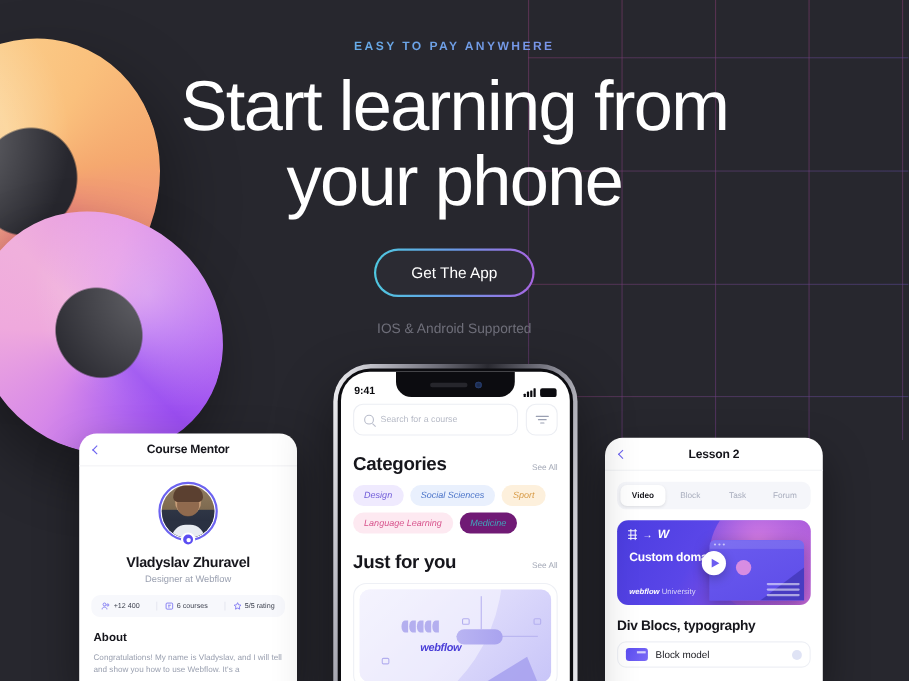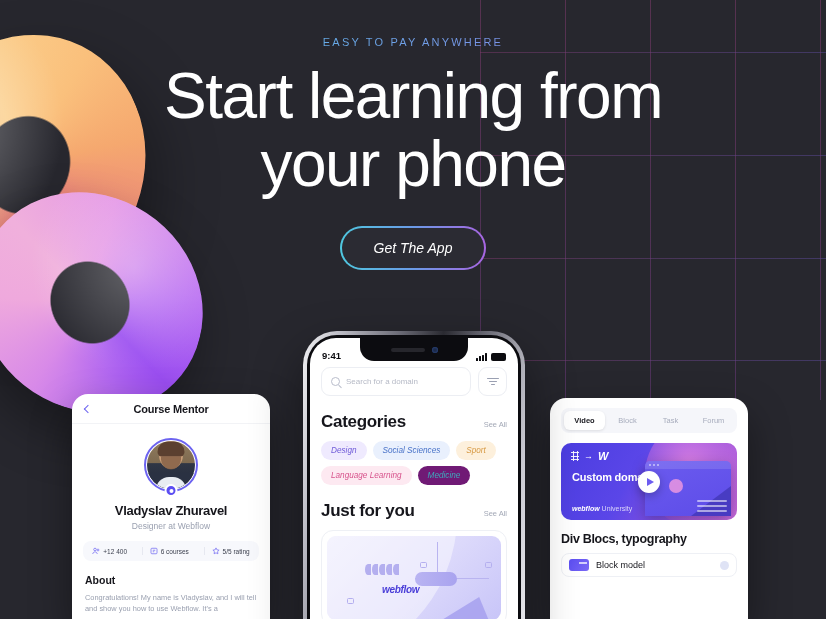--- a/index.html
+++ b/index.html
@@ -45,29 +45,29 @@
     box-shadow: 0 24px 50px rgba(0,0,0,.35);
   }
   .torus-pink::after {
     content:""; position:absolute; inset:0; border-radius:50%;
     background: radial-gradient(ellipse at 65% 28%, rgba(255,255,255,.28), rgba(255,255,255,0) 50%);
   }
 
   
   .hero { position: absolute; left: 0; top: 0; width: 826px; text-align: center; z-index: 5; }
   .eyebrow {
-    margin-top: 36px; font-size: 11px; font-weight: normal; letter-spacing: 2.2px;
+    margin-top: 36px; font-size: 11px; font-weight: bold; letter-spacing: 2.2px;
     background: linear-gradient(90deg,#4fc8e0 0%, #5fb6e8 30%, #7a92e8 62%, #a06ae0 100%);
     -webkit-background-clip: text; background-clip: text; color: transparent;
   }
   .headline {
     margin-top: 14px; font-size: 64px; line-height: 68px; font-weight: normal;
     color: #ffffff; letter-spacing: -1.5px;
   }
-  .cta-wrap { margin-top: 28px; font-style: italic; }
+  .cta-wrap { margin-top: 28px; }
   .cta {
     display: inline-block; padding: 2px; border-radius: 30px;
     background: linear-gradient(90deg,#4fc8e0 0%, #6a9ae6 50%, #a865e2 100%);
   }
   .cta-inner {
     background: #2b2b33; border-radius: 28px; padding: 12px 32px;
     color: #fff; font-size: 14px; cursor: pointer;
   }
   .supported { margin-top: 22px; font-size: 12.5px; color: #6f6f7a; }
 
@@ -293,20 +293,21 @@
     <div class="eyebrow">EASY TO PAY ANYWHERE</div>
     <h1 class="headline">
       <span>Start learning from</span><br>
       <span>your phone</span>
     </h1>
     <div class="cta-wrap">
       <div class="cta">
         <div class="cta-inner">Get The App</div>
       </div>
     </div>
+    <div class="supported">IOS &amp; Android Supported</div>
   </div>
 
   <div class="side-card card-left">
     <div class="card-head">
       <div class="back"></div>
       <div class="card-title">Course Mentor</div>
     </div>
     <div class="avatar-wrap">
       <div class="avatar">
         <div class="av-body"></div>
@@ -375,21 +376,21 @@
               <i></i>
             </span>
           <span class="battery"></span>
         </span>
       </div>
 
       <div class="p-body">
         <div class="searchrow">
           <div class="searchbox">
             <span class="mag"></span>
-            <span>Search for a domain</span>
+            <span>Search for a course</span>
           </div>
           <div class="filterbtn">
             <i></i>
               <i></i>
               <i></i>
           </div>
         </div>
 
         <div class="sec-head">
           <div class="sec-title">Categories</div>
@@ -425,20 +426,24 @@
             <div class="rec-cap"></div>
             <div class="rec-tri"></div>
             <div class="rec-wf">webflow</div>
           </div>
         </div>
       </div>
     </div>
   </div>
 
   <div class="side-card card-right">
+    <div class="card-head">
+      <div class="back"></div>
+      <div class="card-title">Lesson 2</div>
+    </div>
 
     <div class="tabs">
       <div class="tab active">Video</div>
       <div class="tab">Block</div>
       <div class="tab">Task</div>
       <div class="tab">Forum</div>
     </div>
 
     <div class="video">
       <div class="v-blob"></div>

